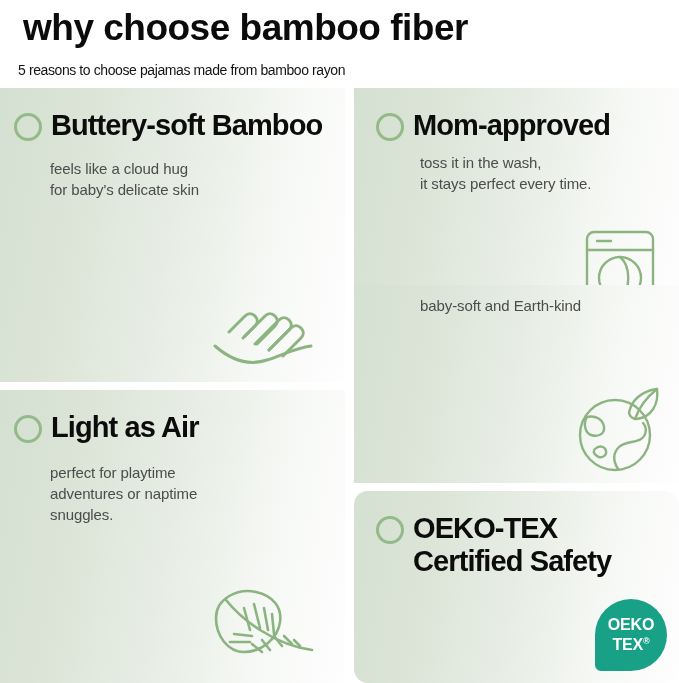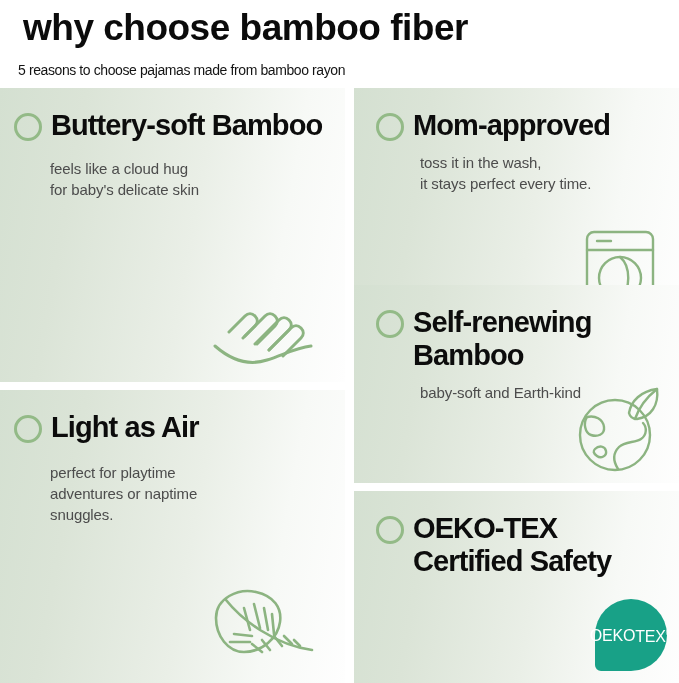--- a/index.html
+++ b/index.html
@@ -59,21 +59,21 @@
     box-sizing: border-box;
     background: linear-gradient(100deg, #d4e0d1 0%, #dbe4d7 22%, #eaefe7 55%, #f7f9f6 78%, #fefefe 100%);
     overflow: hidden;
   }
   
   .card-1 { left: 0px;   top: 0px;   width: 345px; height: 294px; }
   .card-5 { left: 0px;   top: 302px; width: 345px; height: 293px; }
   
   .card-2 { left: 354px; top: 0px;   width: 325px; height: 230px; }
   .card-3 { left: 354px; top: 197px; width: 325px; height: 198px; }
-  .card-4 { left: 354px; top: 403px; width: 325px; height: 192px; }
+  .card-4 { left: 354px; top: 403px; width: 325px; height: 192px; border-radius: 14px; }
 
   .card-head {
     display: flex;
     align-items: flex-start;
     padding: 19px 14px 0 14px;
   }
   .bullet {
     flex: 0 0 auto;
     width: 28px;
     height: 28px;
@@ -125,25 +125,25 @@
   
   .oeko-badge {
     position: absolute;
     right: 12px;
     bottom: 12px;
     width: 72px;
     height: 72px;
     background: #18a187;
     border-radius: 50% 50% 50% 6px;
     display: flex;
-    flex-direction: row;
+    flex-direction: column;
     align-items: center;
     justify-content: center;
     color: #ffffff;
-    font-weight: 400;
+    font-weight: 700;
     line-height: 17px;
     letter-spacing: -0.2px;
   }
   .oeko-l1 { font-size: 16px; }
   .oeko-l2 { font-size: 16px; }
   .oeko-l2 sup { font-size: 9px; vertical-align: super; }
 </style>
 </head>
 <body>
 
@@ -211,24 +211,20 @@
         <rect x="8" y="6" width="66" height="76" rx="7"></rect>
         <path d="M8 24 H74"></path>
         <path d="M18 15 H32"></path>
         <circle cx="41" cy="52" r="21"></circle>
         <path d="M41 31 C52 40 52 64 41 73"></path>
       </g>
     </svg>
   </div>
 
   <div class="card card-3">
-    <div class="card-head indent">
-      <span class="bullet"></span>
-      <h2 class="card-title">Self-renewing Bamboo</h2>
-    </div>
     <p class="card-body">baby-soft and Earth-kind</p>
     <svg class="deco deco-earth" viewBox="0 0 92 92" fill="none">
       <g stroke="#8cb481" stroke-width="2.4" stroke-linecap="round" stroke-linejoin="round">
         <circle cx="42" cy="52" r="35"></circle>
         <path d="M14 34 C22 32 30 36 31 44 C32 52 24 54 18 52 C12 50 10 40 14 34 Z"></path>
         <path d="M22 66 C26 62 32 63 33 68 C34 73 28 76 24 73 C20 70 20 68 22 66 Z"></path>
         <path d="M45 86 C40 78 40 70 46 64 C52 58 62 60 68 56 C74 52 74 44 70 40"></path>
         <path d="M56 30 C58 18 68 8 84 6 C86 22 78 34 64 36 C60 36 57 34 56 30 Z"></path>
         <path d="M84 6 C74 14 66 24 62 36"></path>
       </g>

